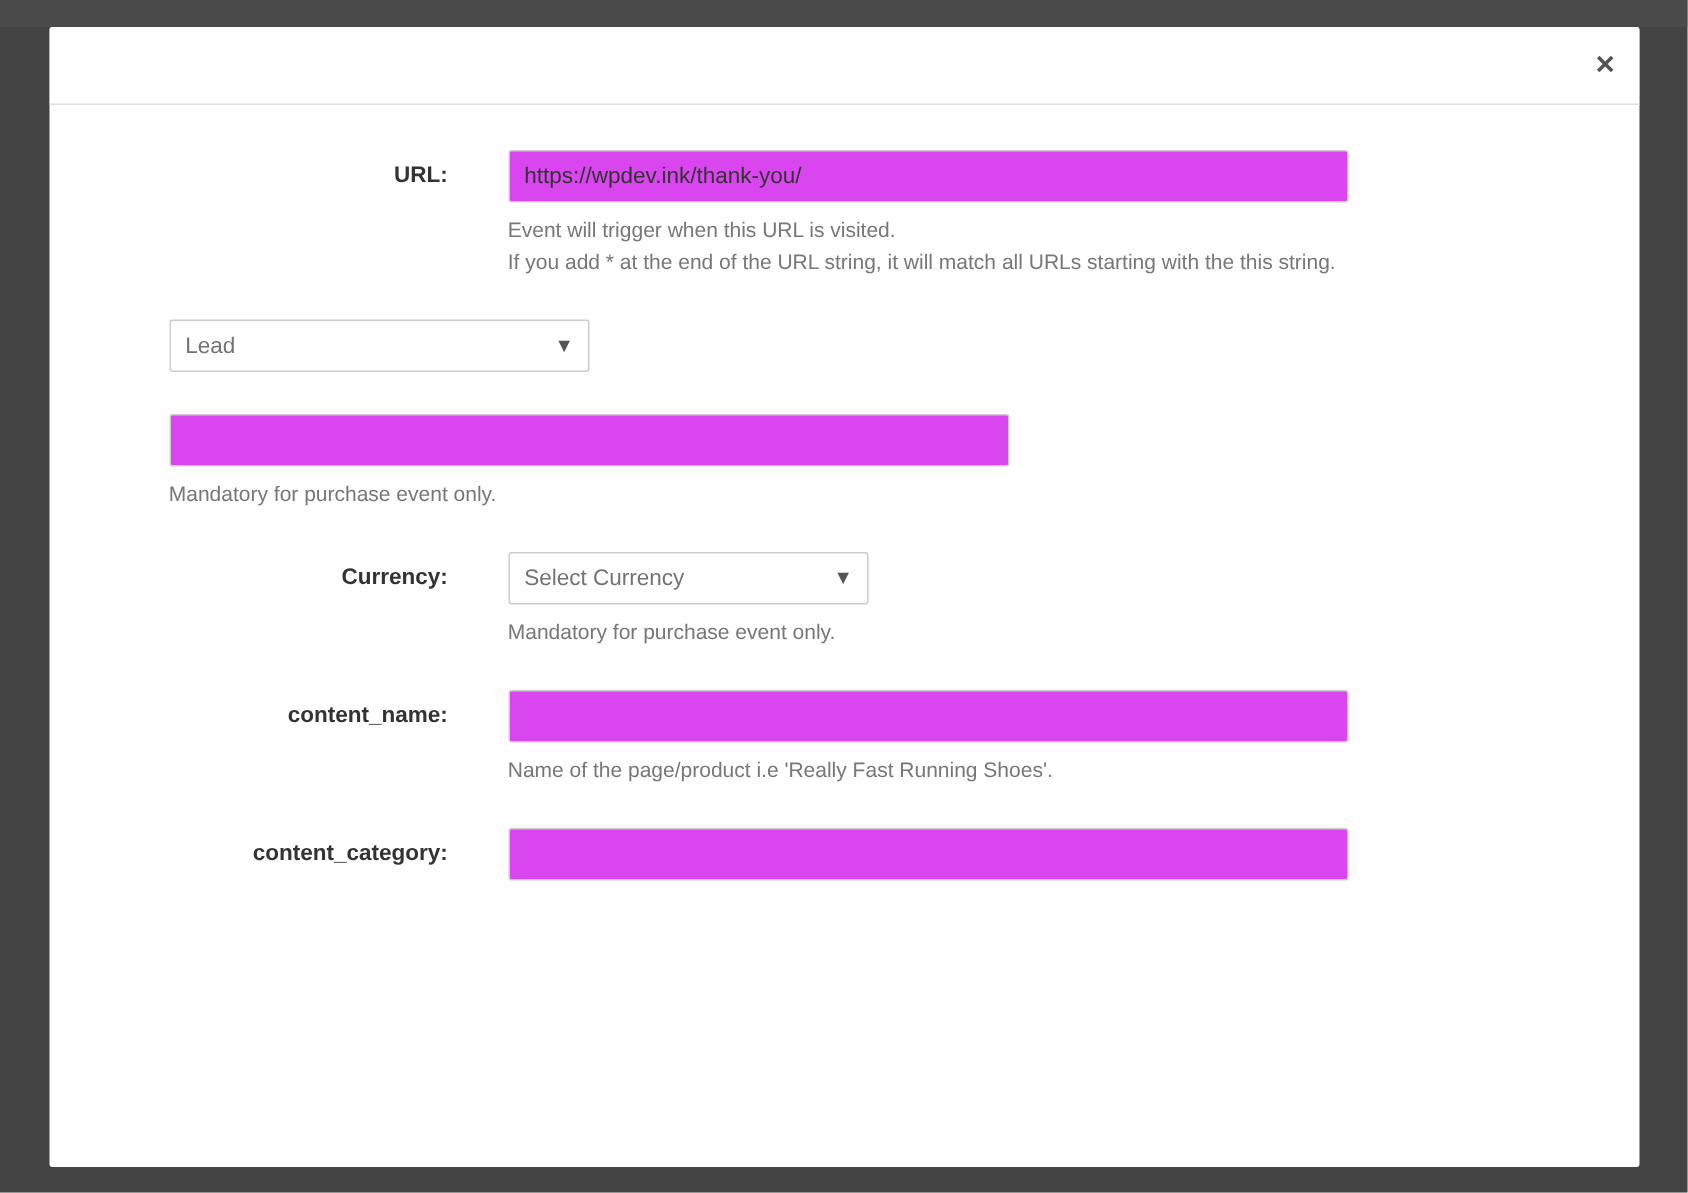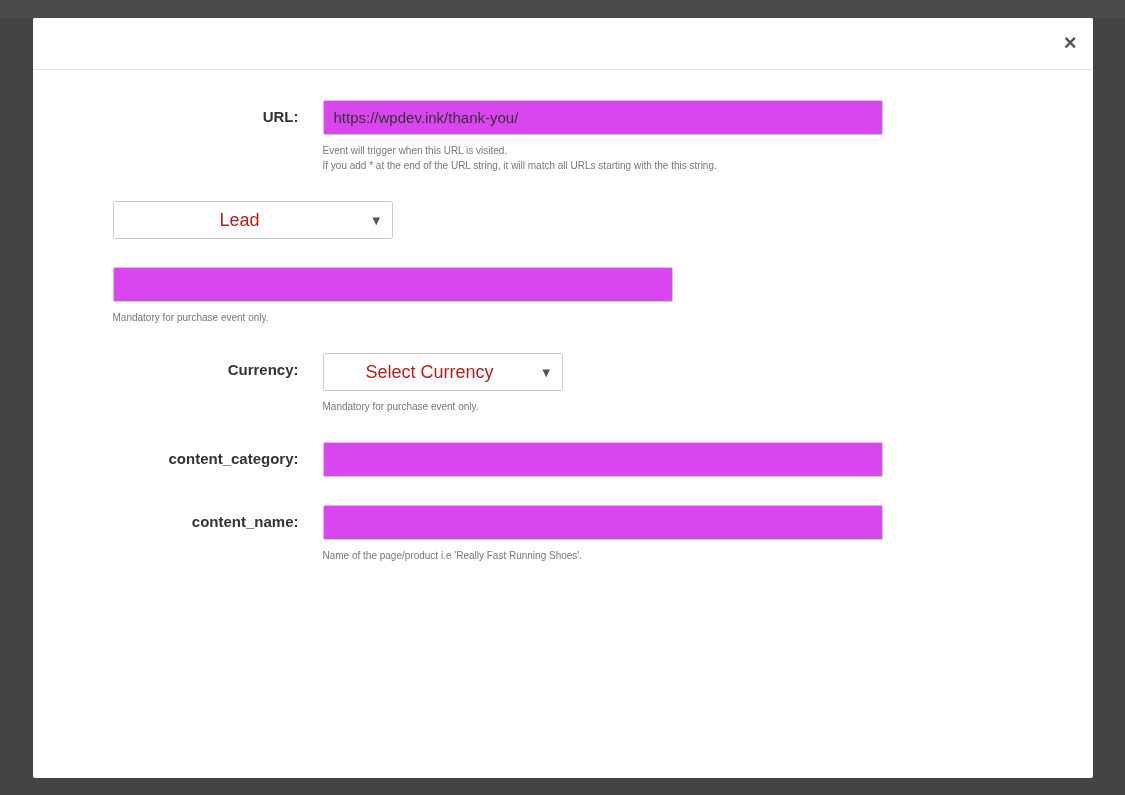--- a/index.html
+++ b/index.html
@@ -80,20 +80,21 @@
     .modal-body::-webkit-scrollbar-thumb {
       background: #bbb;
       border-radius: 2px;
     }
 
     .form-row {
       display: flex;
       align-items: flex-start;
       margin-bottom: 28px;
       padding: 0 80px;
+      gap: 16px;
     }
 
     .form-label {
       width: 210px;
       min-width: 210px;
       text-align: right;
       padding-right: 24px;
       padding-top: 8px;
       font-size: 15px;
       font-weight: bold;
@@ -111,43 +112,42 @@
       border: 1px solid #ccc;
       border-radius: 2px;
       font-size: 15px;
       color: #333;
       outline: none;
       background: #d946ef;
     }
 
     .form-help {
       margin-top: 8px;
-      font-size: 10px;
+      font-size: 14px;
       color: #777;
       line-height: 1.5;
     }
 
     .form-select-wrapper {
       position: relative;
       display: inline-block;
     }
 
     .form-select {
       appearance: none;
       -webkit-appearance: none;
       padding: 8px 36px 8px 10px;
       border: 1px solid #ccc;
       border-radius: 2px;
-      font-size: 18px;
-      color: #b91c1c;
+      font-size: 15px;
+      color: #737373;
       background: #fff;
       cursor: pointer;
       outline: none;
       min-width: 280px;
-      text-align: center;
     }
 
     .select-arrow {
       position: absolute;
       right: 10px;
       top: 50%;
       transform: translateY(-50%);
       pointer-events: none;
       font-size: 13px;
       color: #555;
@@ -232,29 +232,29 @@
               <option value="CAD">CAD</option>
               <option value="JPY">JPY</option>
             </select>
             <span class="select-arrow">▼</span>
           </div>
           <div class="form-help">Mandatory for purchase event only.</div>
         </div>
       </div>
 
       <div class="form-row">
-        <div class="form-label">content_category:</div>
-        <div class="form-field">
-          <input type="text" class="form-input" style="">
-        </div>
-      </div>
-
-      <div class="form-row">
         <div class="form-label">content_name:</div>
         <div class="form-field">
           <input type="text" class="form-input" style="">
           <div class="form-help">Name of the page/product i.e 'Really Fast Running Shoes'.</div>
+        </div>
+      </div>
+
+      <div class="form-row">
+        <div class="form-label">content_category:</div>
+        <div class="form-field">
+          <input type="text" class="form-input" style="">
         </div>
       </div>
 
     </div>
   </div>
 </div>
 
 </body></html>

